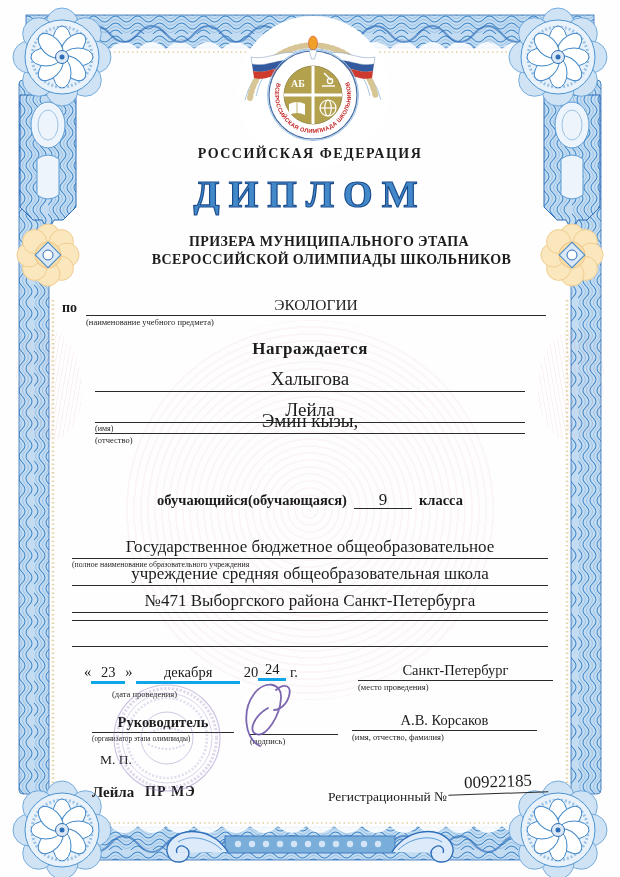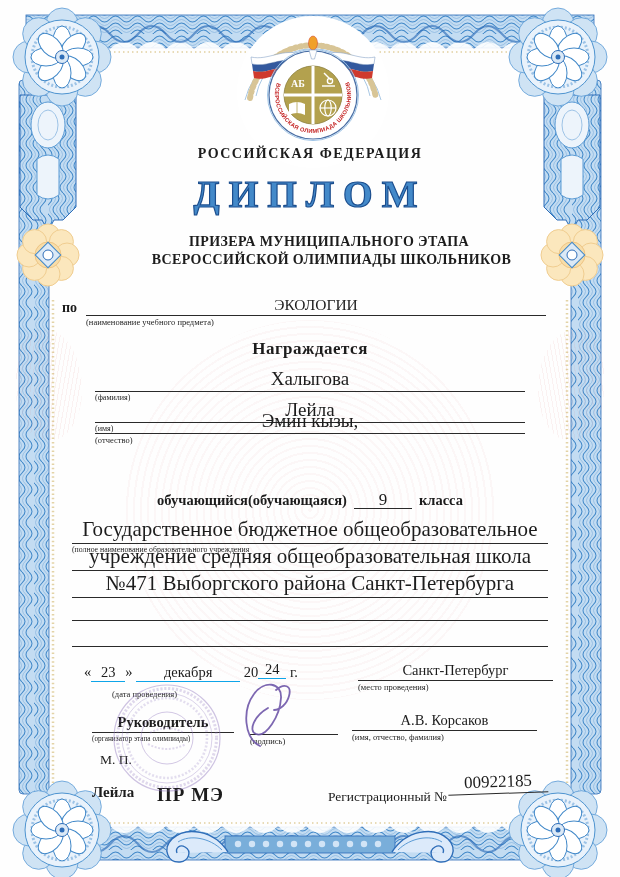--- a/index.html
+++ b/index.html
@@ -18,35 +18,35 @@
      background:repeating-linear-gradient(80deg, rgba(222,130,130,0.10) 0 1px, transparent 1px 4px);border-radius:60% 40% 50% 50%;}
   .content{position:absolute;inset:0;z-index:3;}
   .country{top:146px;font-size:14px;font-weight:bold;letter-spacing:1.5px;}
   .title{top:158px;font-size:38px;line-height:72px;font-weight:bold;letter-spacing:9px;color:#4389c9;
          -webkit-text-stroke:1.2px #1c4e8e;}
   .sub1{top:234px;font-size:14px;font-weight:bold;letter-spacing:.4px;margin-left:38px;}
   .sub2{top:252px;font-size:14px;font-weight:bold;letter-spacing:.4px;margin-left:43px;}
   .field{position:absolute;text-align:center;}
   .fline{border-bottom:1px solid #2a2a2a;padding-bottom:1px;min-height:16px;}
   .fcap{font-size:8.5px;color:#242424;margin-top:1px;text-align:left;}
-  .v19{font-size:19px;} .v16{font-size:21px;} .v15{font-size:15.5px;} .v14{font-size:14.5px;}
+  .v19{font-size:19px;} .v16{font-size:17px;margin-top:20px;} .v15{font-size:15.5px;} .v14{font-size:14.5px;}
   .bold{font-weight:bold;}
   .po{left:62px;top:300px;font-size:14px;font-weight:bold;}
   .award{top:339px;font-size:17px;font-weight:bold;letter-spacing:.5px;}
   .graderow{top:491px;left:0;right:0;display:flex;justify-content:center;align-items:flex-end;gap:7px;font-size:14.5px;font-weight:bold;}
   .gseg{display:inline-block;width:58px;border-bottom:1px solid #2a2a2a;text-align:center;font-weight:normal;font-size:17px;line-height:17px;}
   .bline{border-bottom:1px solid #2a2a2a;height:0;}
   .daterow{left:84px;top:664px;font-size:14.5px;white-space:nowrap;}
-  .dseg{display:inline-block;border-bottom:1px solid #0ea5e9;text-align:center;font-size:14.5px;}
+  .dseg{display:inline-block;border-bottom:3px solid #0ea5e9;text-align:center;font-size:14.5px;}
   .yr{position:relative;top:-3px;width:28px;}
   .sig-svg{position:absolute;left:238px;top:680px;z-index:5;pointer-events:none;}
   .stamp-svg{position:absolute;left:100px;top:681px;z-index:5;pointer-events:none;opacity:.8;}
   .mp{left:100px;top:752px;font-size:13.5px;}
   .seria{left:92px;top:784px;font-size:15px;font-weight:bold;}
-  .seriaval{left:157px;top:784px;font-size:19px;font-weight:bold;letter-spacing:1px;}
+  .seriaval{left:145px;top:784px;font-size:14px;font-weight:bold;letter-spacing:1px;}
   .reglabel{left:328px;top:789px;font-size:13.5px;}
   .regnum{left:448px;top:772px;width:100px;transform:rotate(-2deg);}
   .regnum .fline{font-size:17px;}
 </style>
 </head>
 <body>
 
 <div class="page">
 
   <svg class="borders" width="620" height="877" viewBox="0 0 620 877">
@@ -231,21 +231,20 @@
     <div class="abs po">по</div>
     <div class="field" style="left:86px;top:296px;width:460px">
       <div class="fline v15">ЭКОЛОГИИ</div>
       <div class="fcap">(наименование учебного предмета)</div>
     </div>
 
     <div class="abs ctr award">Награждается</div>
 
     <div class="field" style="left:95px;top:368px;width:430px">
       <div class="fline v19">Халыгова</div>
-      <div class="fcap" style="font-size:8px">(фамилия)</div>
     </div>
     <div class="field" style="left:95px;top:399px;width:430px">
       <div class="fline v19">Лейла</div>
       <div class="fcap" style="font-size:8px">(имя)</div>
     </div>
     <div class="field" style="left:95px;top:410px;width:430px">
       <div class="fline v19">Эмин кызы,</div>
       <div class="fcap">(отчество)</div>
     </div>
 

